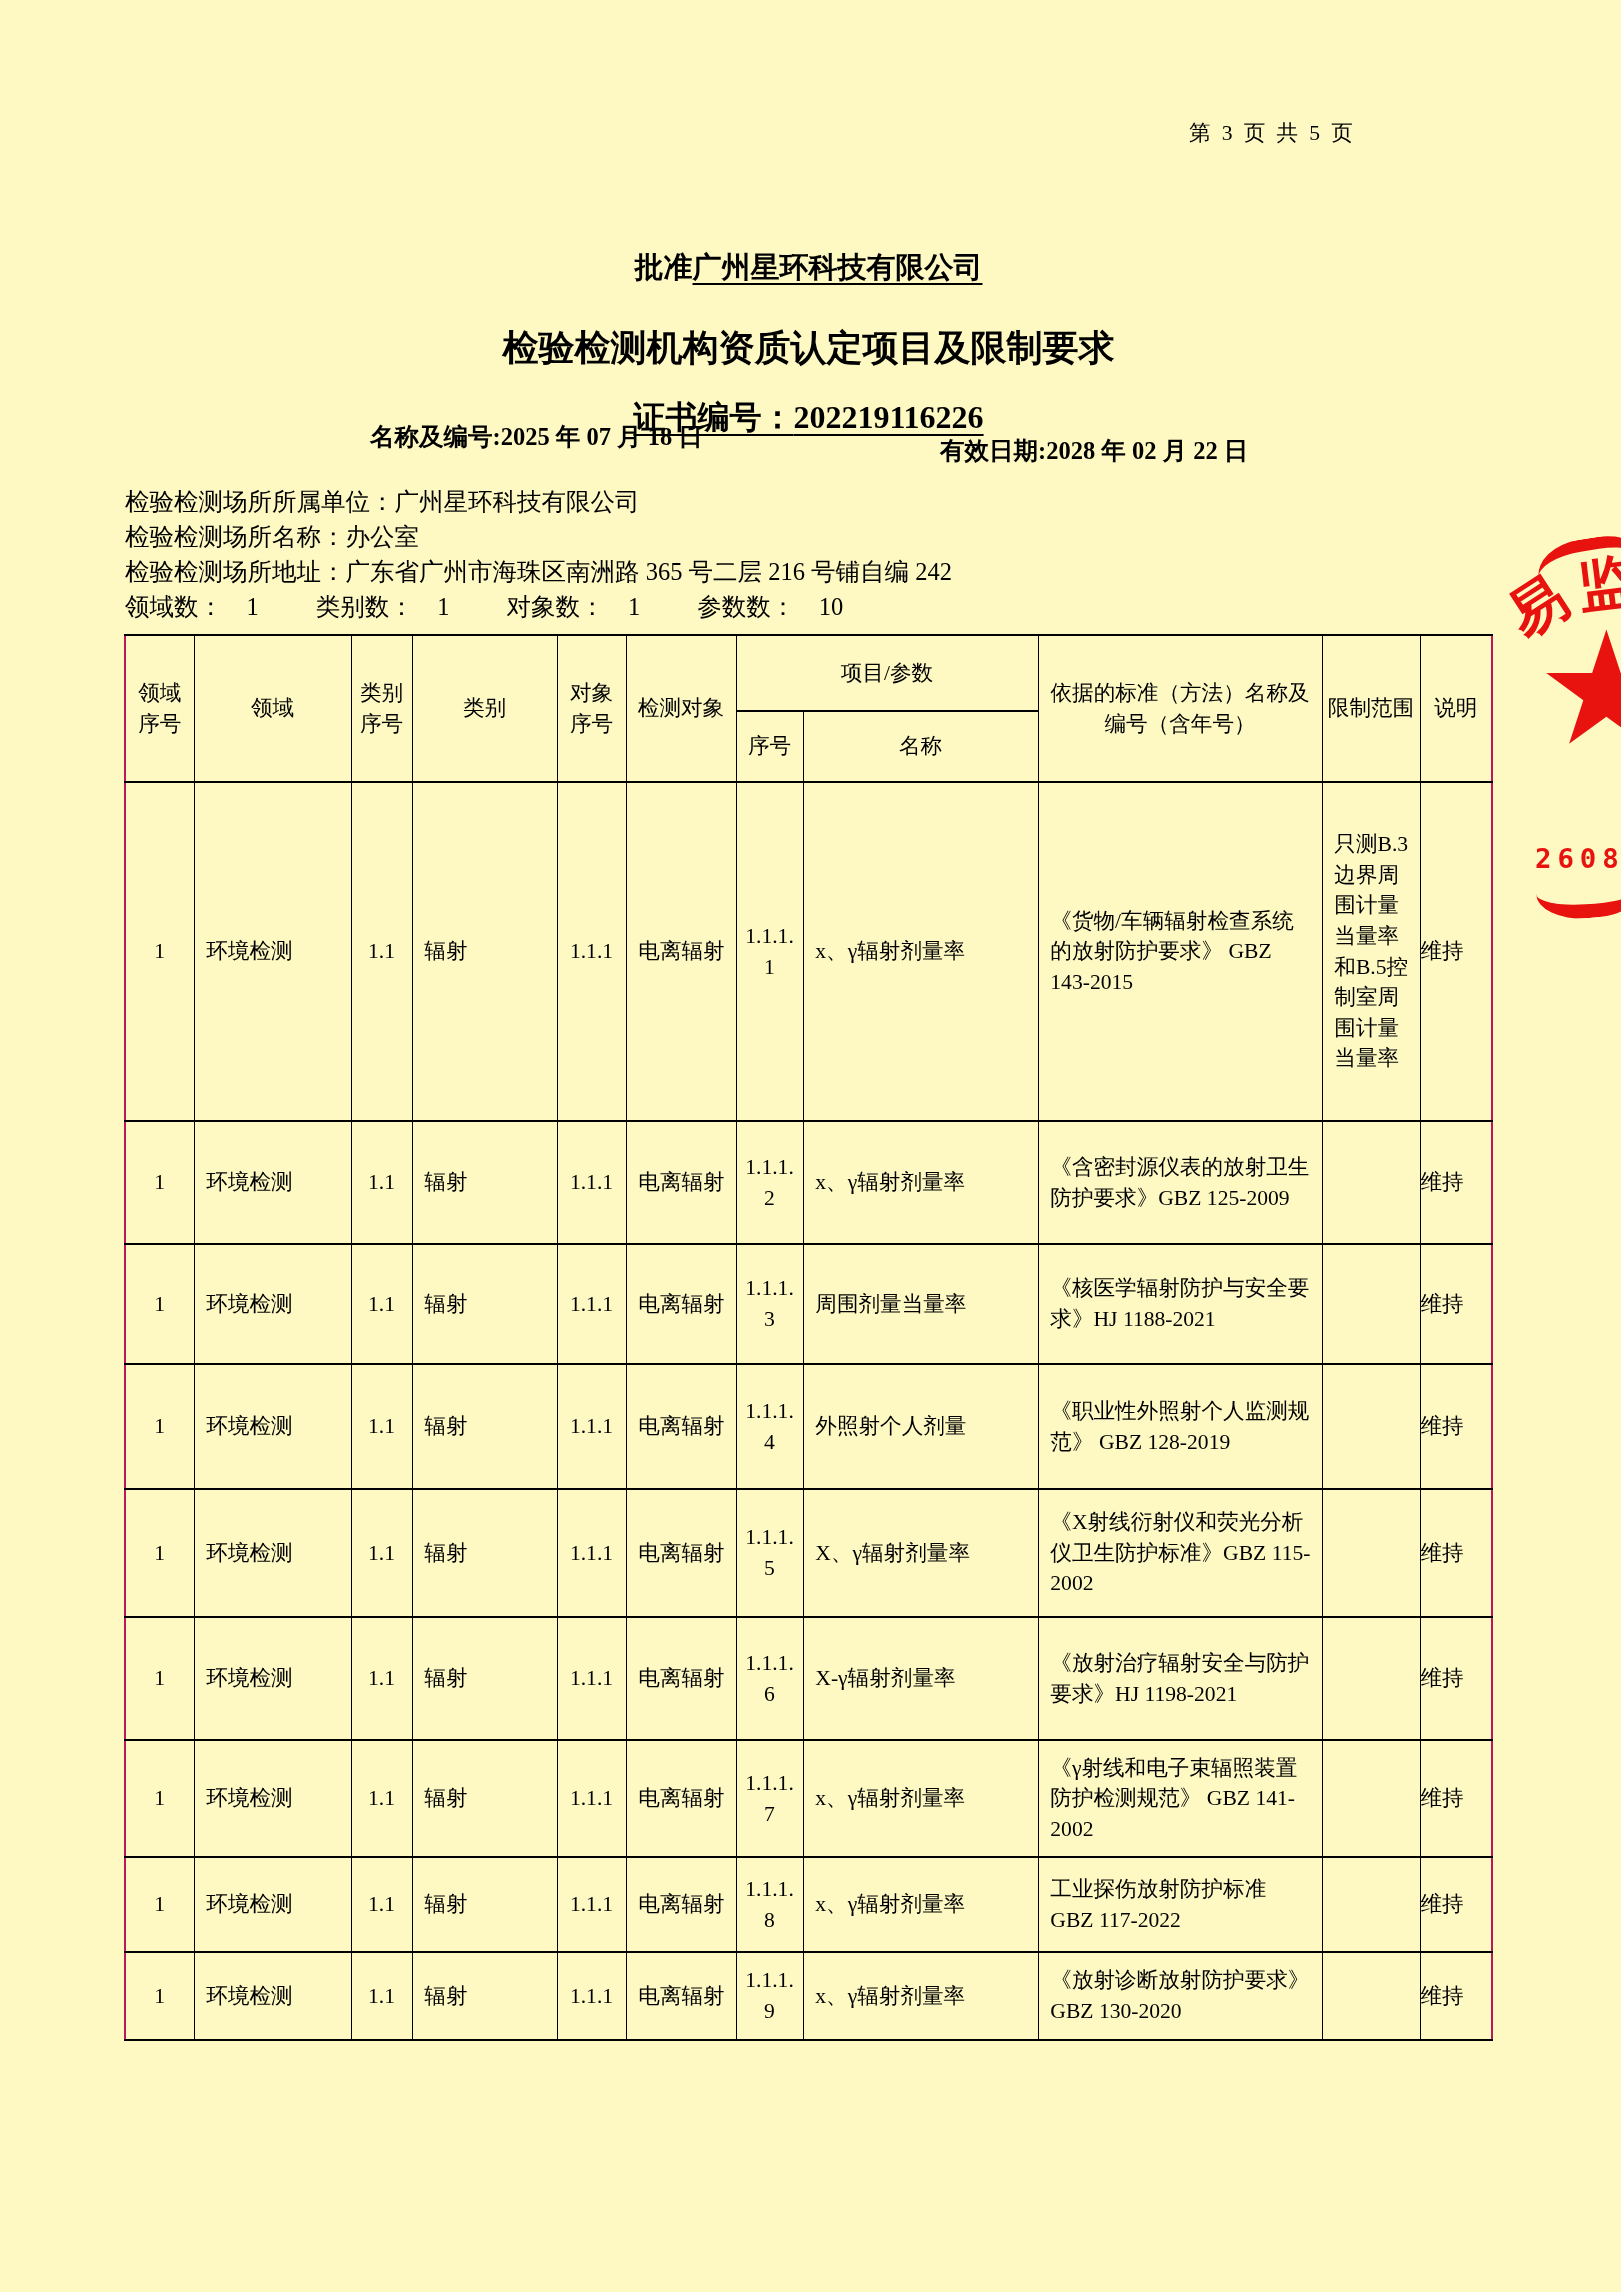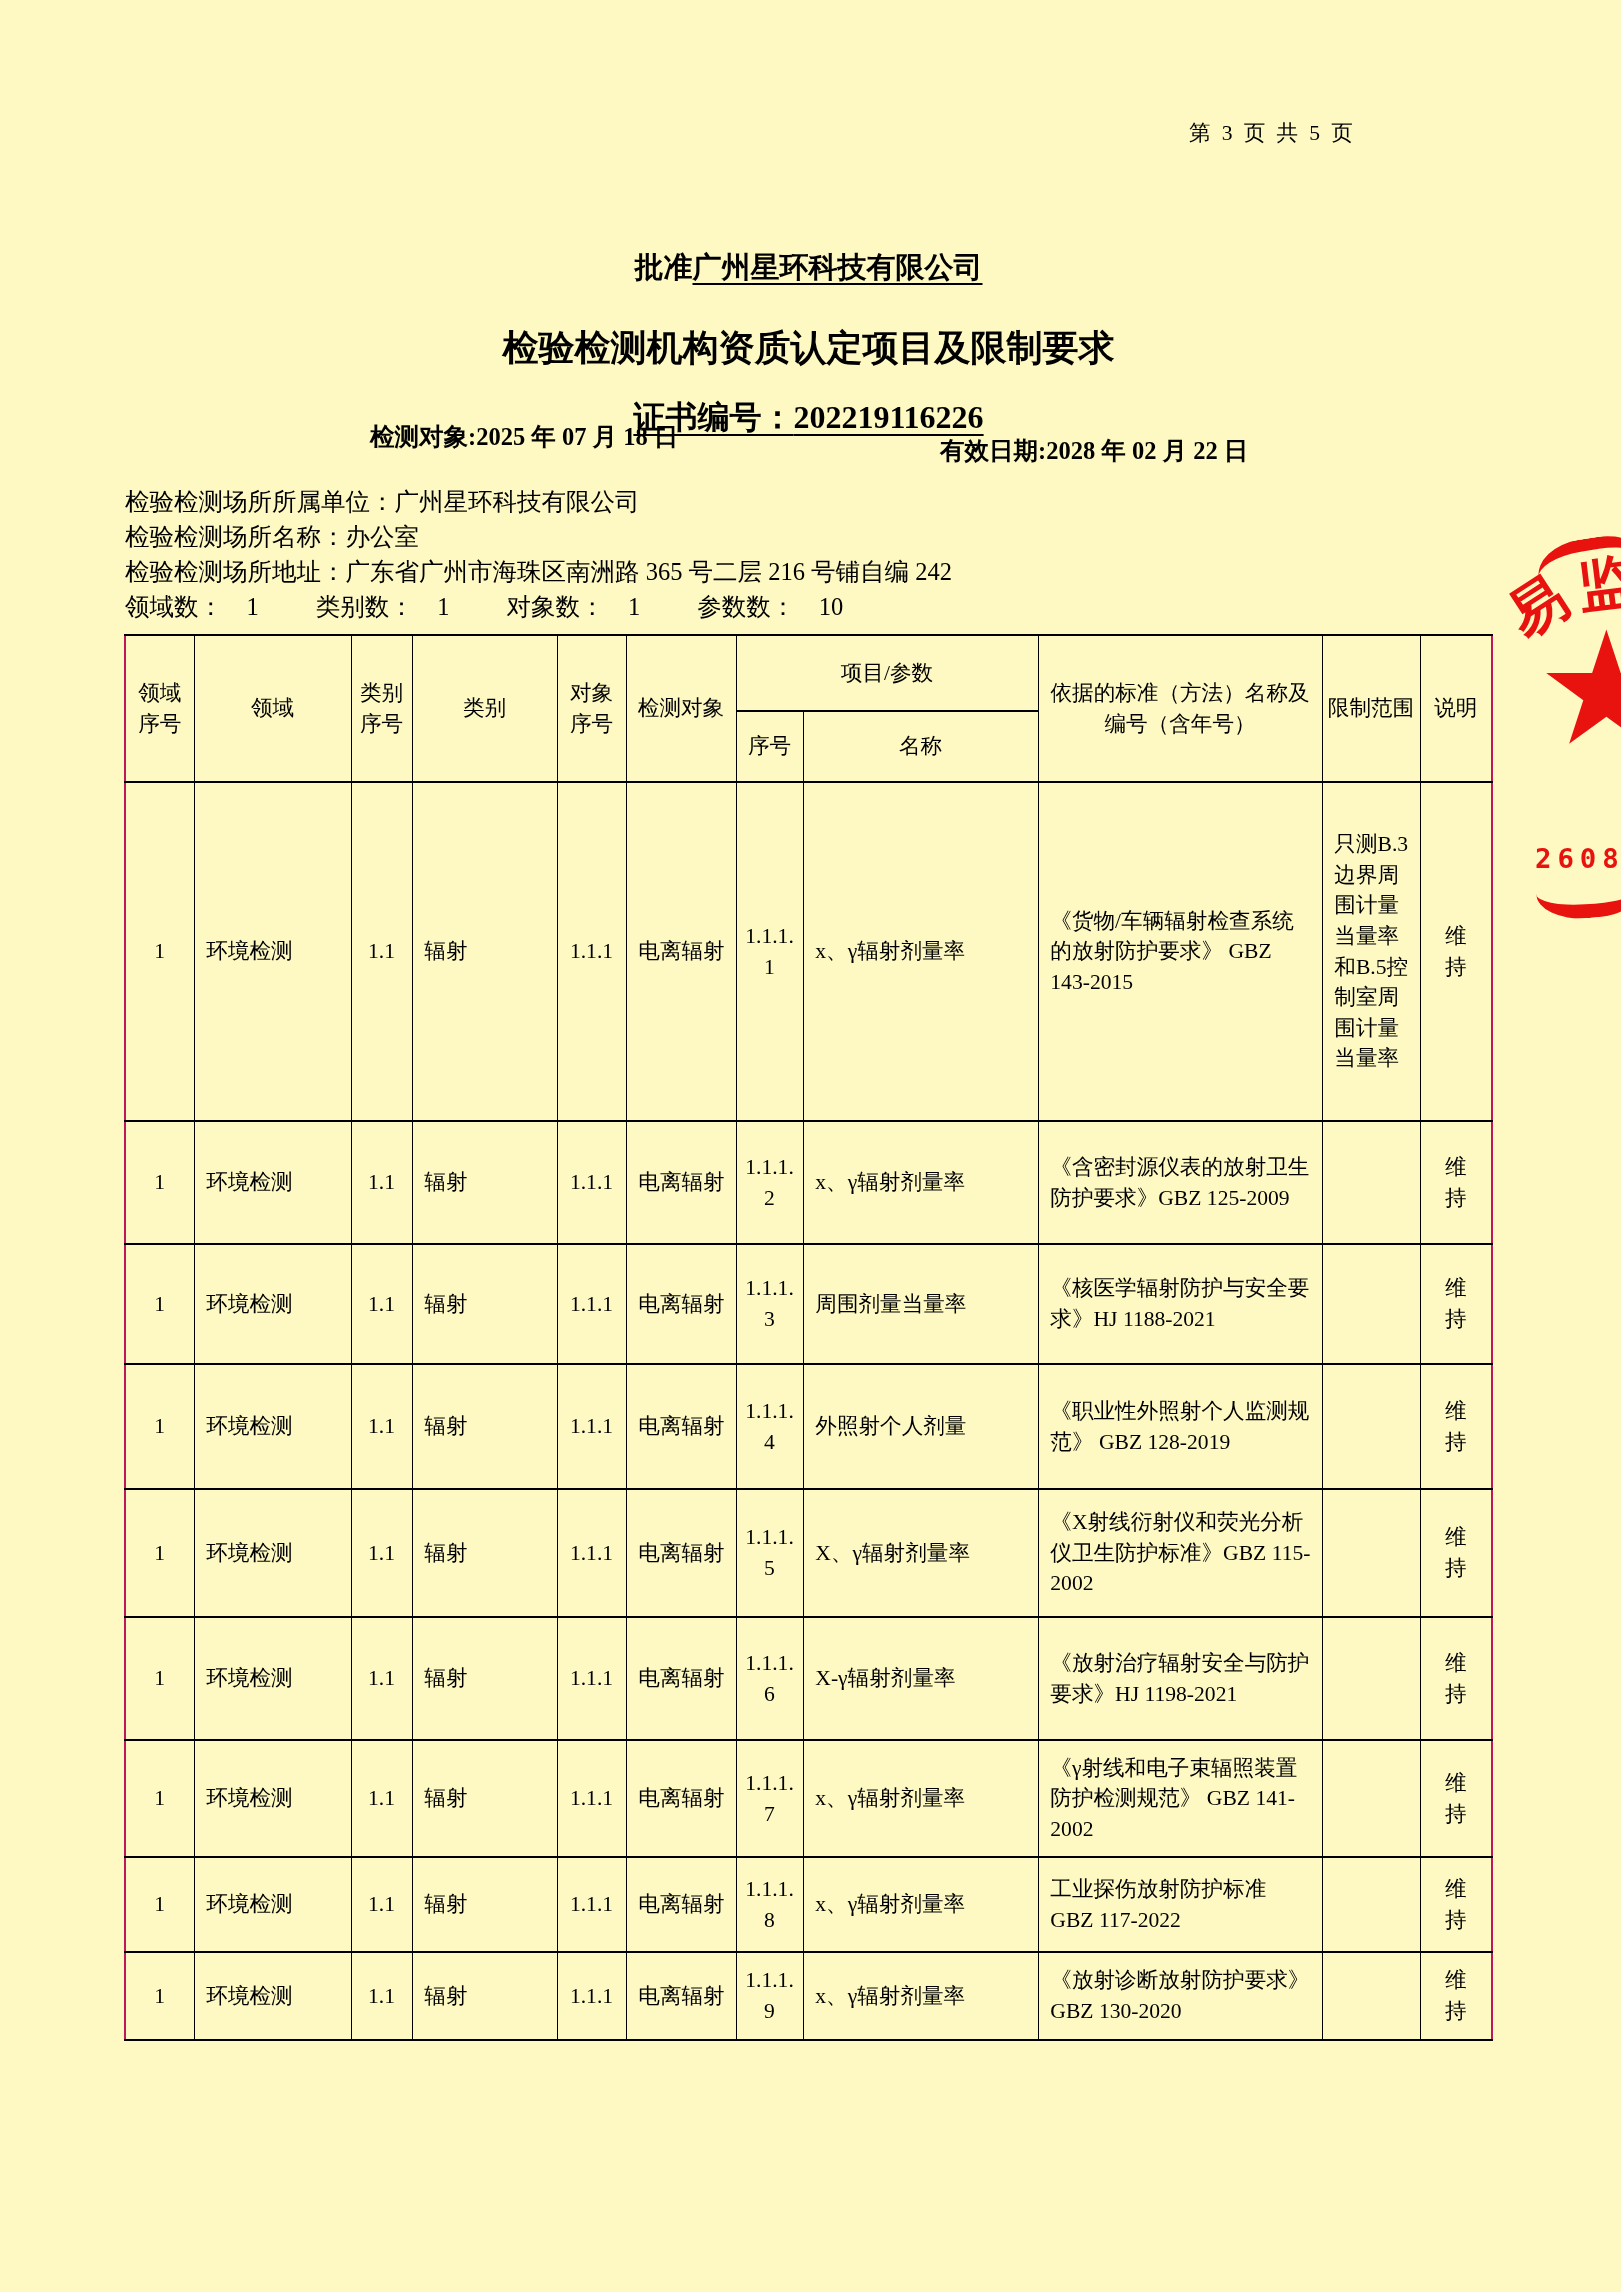--- a/index.html
+++ b/index.html
@@ -31,21 +31,21 @@
   table.main th, table.main td {
     border-left:1px solid #000; border-right:1px solid #000;
     border-top:2px solid #000; border-bottom:2px solid #000;
     font-weight:normal; vertical-align:middle; overflow:hidden;
   }
   table.main th { text-align:center; padding:2px 2px; }
   th.h-left { text-align:left; padding:2px 7.8px; }
   th.h-pad { padding:2px 13.7px; text-align:left; }
   td.num { text-align:center; padding:2px 7.8px; word-break:break-all; }
   td.txt { text-align:left; padding:3.9px 9.8px 3.9px 11.8px; }
-  td.ctr { text-align:center; padding:2px 18px; }
+  td.ctr { text-align:left; padding:2px 0; }
   thead tr:nth-child(1) { height:76px; }
   thead tr:nth-child(2) { height:71px; }
   tbody tr:nth-child(1) { height:339px; }
   tbody tr:nth-child(2) { height:123px; }
   tbody tr:nth-child(3) { height:120px; }
   tbody tr:nth-child(4) { height:125px; }
   tbody tr:nth-child(5) { height:128px; }
   tbody tr:nth-child(6) { height:123px; }
   tbody tr:nth-child(7) { height:117px; }
   tbody tr:nth-child(8) { height:95px; }
@@ -73,21 +73,21 @@
 
   <div class="page-number">第 3 页 共 5 页</div>
 
   <div class="titles">
     <div class="title-line1"><span>批准</span><span class="u">广州星环科技有限公司</span></div>
     <div class="title-line2">检验检测机构资质认定项目及限制要求</div>
     <div class="title-line3"><span class="u"><span>证书编号：</span><span>202219116226</span></span></div>
   </div>
 
   <div class="dates">
-    <div class="approval-date"><span>检测对象:</span><span>2025 年 07 月 18 日</span></div>
+    <div class="approval-date"><span>名称及编号:</span><span>2025 年 07 月 18 日</span></div>
     <div class="valid-date"><span>有效日期:</span><span>2028 年 02 月 22 日</span></div>
   </div>
 
   <div class="site-info">
     <div><span>检验检测场所所属单位：</span><span>广州星环科技有限公司</span></div>
     <div><span>检验检测场所名称：</span><span>办公室</span></div>
     <div><span>检验检测场所地址：</span><span>广东省广州市海珠区南洲路 365 号二层 216 号铺自编 242</span></div>
     <div class="counts">
       <div class="count-item"><span>领域数：</span><span class="count-value">1</span></div>
       <div class="count-item"><span>类别数：</span><span class="count-value">1</span></div>

